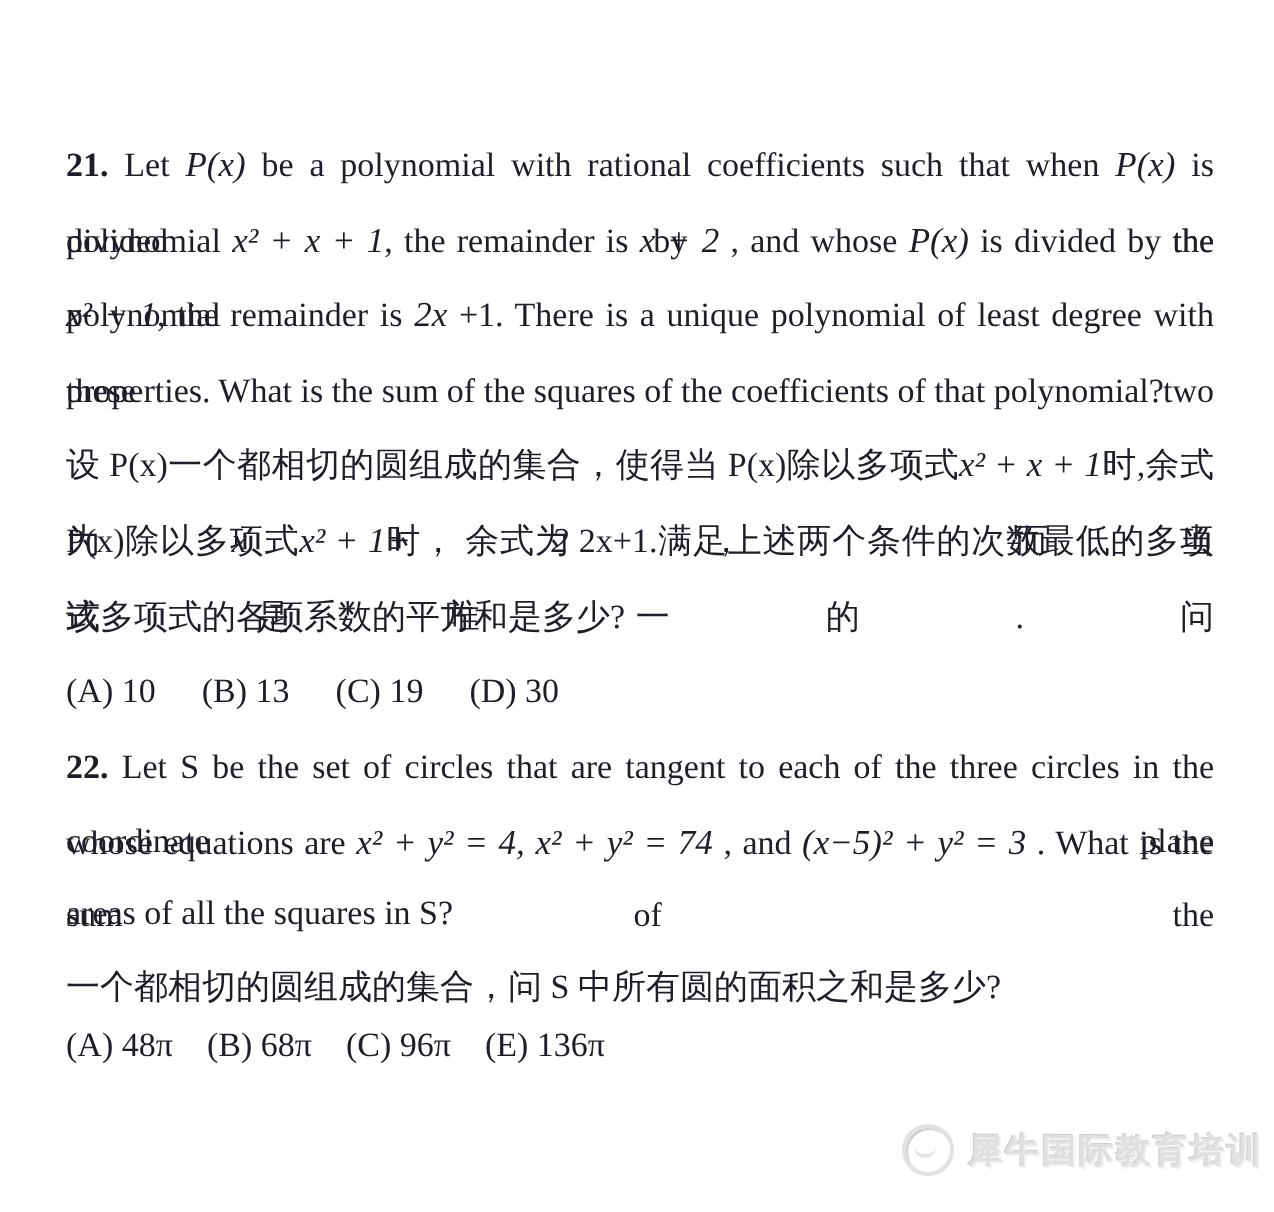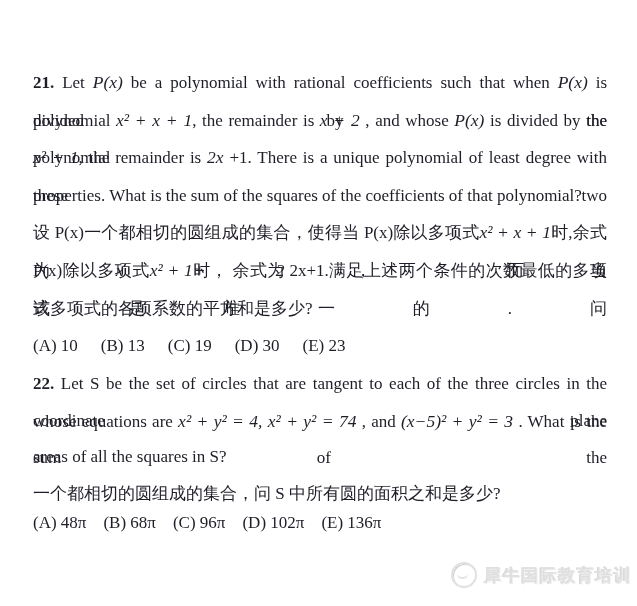--- a/index.html
+++ b/index.html
@@ -100,34 +100,32 @@
   <div class="line just"><span class="seg-math">x² + 1</span><span class="seg-plain">, the remainder is </span><span class="seg-math">2x</span><span class="seg-plain"> +1. There is a unique polynomial of least degree with these two</span></div>
   <div class="line"><span class="seg-plain">properties. What is the sum of the squares of the coefficients of that polynomial?</span></div>
   <div class="line just"><span class="seg-cn">设 P(x)一个都相切的圆组成的集合，使得当 P(x)除以多项式</span><span class="seg-math">x² + x + 1</span><span class="seg-cn">时,余式为</span><span class="seg-math">x + 2</span><span class="seg-cn"> ， 而当</span></div>
   <div class="line just"><span class="seg-cn">P(x)除以多项式</span><span class="seg-math">x² + 1</span><span class="seg-cn">时， 余式为 2x+1.满足上述两个条件的次数最低的多项式是唯一的.问</span></div>
   <div class="line"><span class="seg-cn">该多项式的各项系数的平方和是多少?</span></div>
   <div class="options">
     <span class="opt">(A) 10</span>
     <span class="opt">(B) 13</span>
     <span class="opt">(C) 19</span>
     <span class="opt">(D) 30</span>
-    <span class="opt">(E) 23</span>
   </div>
 </div>
 
 <div class="qblock" id="q22">
   <div class="line just"><span class="seg-bold">22.</span><span class="seg-plain"> Let S be the set of circles that are tangent to each of the three circles in the coordinate plane</span></div>
   <div class="line just"><span class="seg-plain">whose equations are </span><span class="seg-math">x² + y² = 4, x² + y² = 74</span><span class="seg-plain"> , and </span><span class="seg-math">(x−5)² + y² = 3</span><span class="seg-plain"> . What is the sum of the</span></div>
   <div class="line"><span class="seg-plain">areas of all the squares in S?</span></div>
   <div class="line"><span class="seg-cn">一个都相切的圆组成的集合，问 S 中所有圆的面积之和是多少?</span></div>
   <div class="options">
     <span class="opt">(A) 48π</span>
     <span class="opt">(B) 68π</span>
     <span class="opt">(C) 96π</span>
-    <span class="opt">(D) 102π</span>
     <span class="opt">(E) 136π</span>
   </div>
 </div>
 
 <div class="watermark">
   <span class="wm-logo"></span>
   <span class="wm-text">犀牛国际教育培训</span>
 </div>
 
 </body></html>

